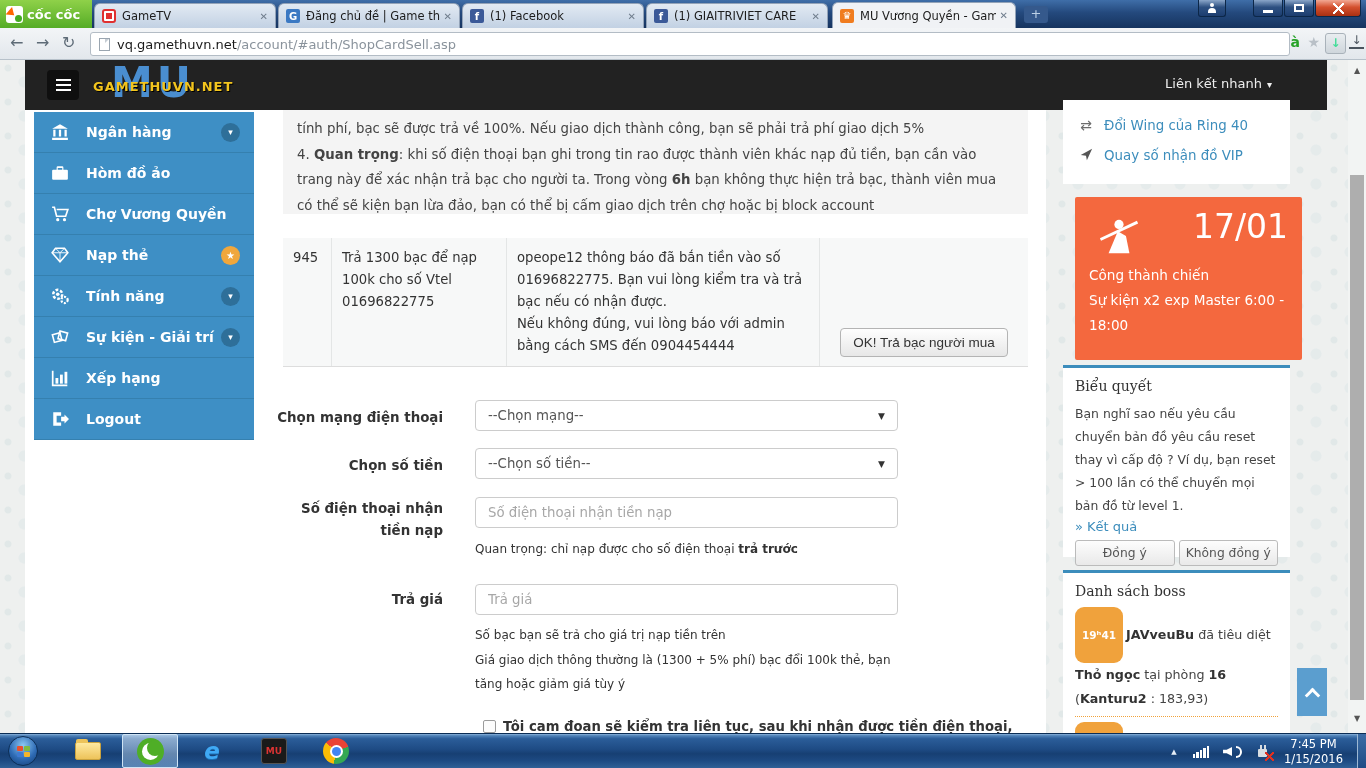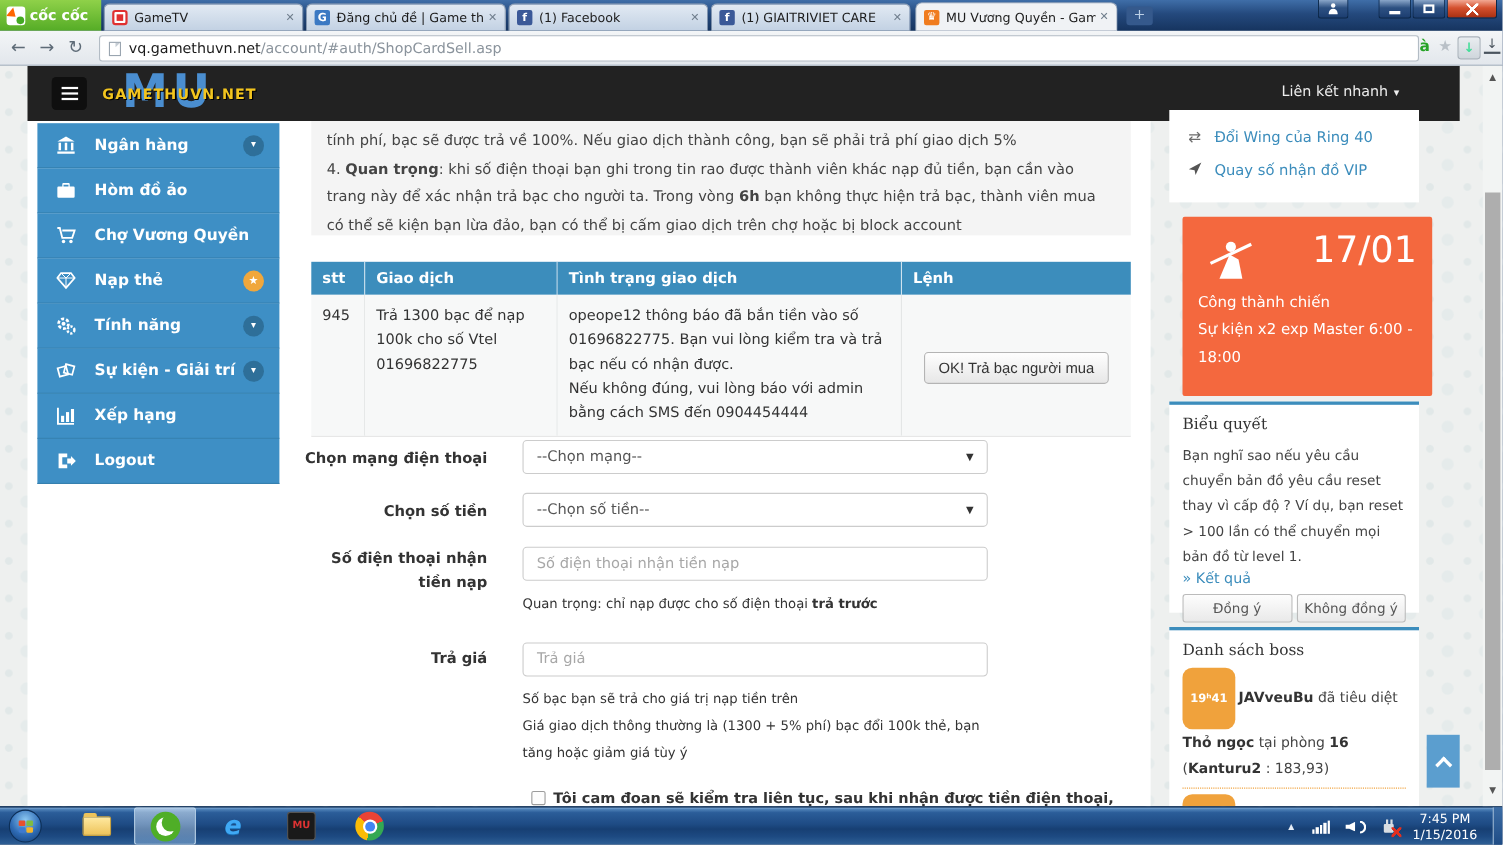--- a/index.html
+++ b/index.html
@@ -97,21 +97,21 @@
     padding:6px 14px; font-size:13.3px; color:#444; line-height:25.5px; }
 
   
   .tbl { position:absolute; left:283px; top:178px; width:745px; border-bottom:1px solid #ddd; }
   .tr { display:flex; }
   .th { background:#3c8dbc; color:#fff; font-weight:bold; font-size:13.5px; padding:7px 10px;
     border-right:1px solid #cfe3ef; }
   .td { background:#f7f8f8; color:#333; font-size:13.2px; padding:9px 10px; line-height:22px;
     border-right:1px solid #e4e6e6; }
   .c1 { width:49px; } .c2 { width:175px; } .c3 { width:313px; } .c4 { width:208px; border-right:none; }
-  .td.c4 { display:flex; align-items:center; justify-content:center; }
+  .td.c4 { display:flex; align-items:flex-end; justify-content:center; }
   .btn-gray { border:1px solid #b4b4b4; border-radius:4px; background:linear-gradient(#fefefe,#e7e7e7);
     color:#333; font-size:13.5px; padding:6px 12px; margin-top:4px; }
 
   
   .flabel { position:absolute; width:172px; text-align:right; font-weight:bold; font-size:13.4px; color:#333; line-height:22px; }
   .fsel { position:absolute; left:475px; width:423px; height:31px; border:1px solid #ccc; border-radius:4px;
     background:#fff; display:flex; align-items:center; padding:12px 12px; font-size:13.3px; color:#555; }
   .fsel i { margin-left:auto; font-style:normal; font-size:9px; color:#333; }
   .finp { position:absolute; left:475px; width:423px; height:31px; border:1px solid #ccc; border-radius:4px;
     padding:0 12px; font-size:13.3px; color:#333; font-family:inherit; }
@@ -367,26 +367,20 @@
       </div>
     </div>
 
     <div class="notice">
       <div><span>tính phí, bạc sẽ được trả về 100%. Nếu giao dịch thành công, bạn sẽ phải trả phí giao dịch 5%</span></div>
       <div><span>4. </span><b>Quan trọng</b><span>: khi số điện thoại bạn ghi trong tin rao được thành viên khác nạp đủ tiền, bạn cần vào trang này để xác nhận trả bạc cho người ta. Trong vòng </span><b>6h</b><span> bạn không thực hiện trả bạc, thành viên mua có thể sẽ kiện bạn lừa đảo, bạn có thể bị cấm giao dịch trên chợ hoặc bị block account</span></div>
     </div>
 
     <div class="tbl">
       <div class="tr">
-        <div class="th c1">stt</div>
-        <div class="th c2">Giao dịch</div>
-        <div class="th c3">Tình trạng giao dịch</div>
-        <div class="th c4">Lệnh</div>
-      </div>
-      <div class="tr">
         <div class="td c1">945</div>
         <div class="td c2">Trả 1300 bạc để nạp 100k cho số Vtel 01696822775</div>
         <div class="td c3">
           <div>opeope12 thông báo đã bắn tiền vào số 01696822775. Bạn vui lòng kiểm tra và trả bạc nếu có nhận được.</div>
           <div>Nếu không đúng, vui lòng báo với admin bằng cách SMS đến 0904454444</div>
         </div>
         <div class="td c4">
           <button class="btn-gray">OK! Trả bạc người mua</button>
         </div>
       </div>

